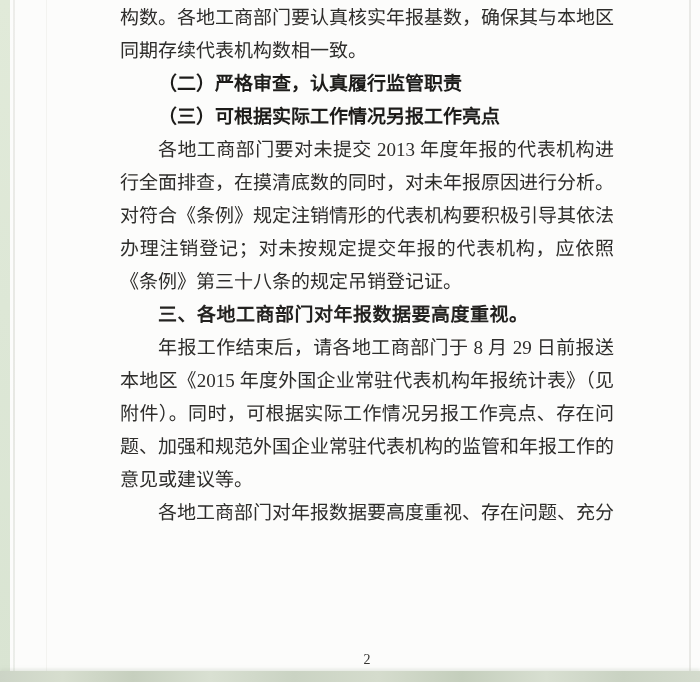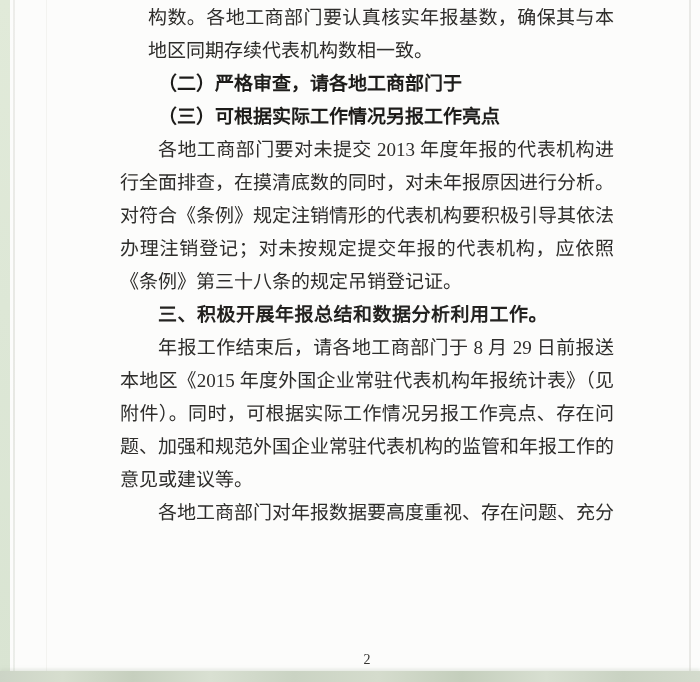--- a/index.html
+++ b/index.html
@@ -59,21 +59,20 @@
     line-height: 33px;
     color: #2e2d2b;
     text-align: justify;
   }
   .content p {
     margin: 0;
     text-indent: 2em;
   }
   .content p.no-indent {
     text-indent: 0;
-    margin-left: 28px;
   }
   .content p.h-serif {
     font-weight: bold;
     color: #1d1c1a;
   }
   .content p.h-sans {
     font-family: "Liberation Sans", "DejaVu Sans", sans-serif;
     font-weight: bold;
     color: #232220;
     letter-spacing: 0.5px;
@@ -95,23 +94,23 @@
 <div class="canvas">
 
   <div class="edge-left"></div>
   <div class="fold-line"></div>
   <div class="fold-line-2"></div>
   <div class="edge-right"></div>
   <div class="edge-bottom"></div>
 
   <div class="content">
     <p class="no-indent">构数。各地工商部门要认真核实年报基数，确保其与本地区同期存续代表机构数相一致。</p>
-    <p class="h-serif">（二）严格审查，请各地工商部门于</p>
+    <p class="h-serif">（二）严格审查，认真履行监管职责</p>
     <p class="h-serif">（三）可根据实际工作情况另报工作亮点</p>
     <p>各地工商部门要对未提交 2013 年度年报的代表机构进行全面排查，在摸清底数的同时，对未年报原因进行分析。对符合《条例》规定注销情形的代表机构要积极引导其依法办理注销登记；对未按规定提交年报的代表机构，应依照《条例》第三十八条的规定吊销登记证。</p>
-    <p class="h-sans">三、积极开展年报总结和数据分析利用工作。</p>
+    <p class="h-sans">三、各地工商部门对年报数据要高度重视。</p>
     <p>年报工作结束后，请各地工商部门于 8 月 29 日前报送本地区《2015 年度外国企业常驻代表机构年报统计表》（见附件）。同时，可根据实际工作情况另报工作亮点、存在问题、加强和规范外国企业常驻代表机构的监管和年报工作的意见或建议等。</p>
     <p>各地工商部门对年报数据要高度重视、存在问题、充分</p>
   </div>
 
   <div class="page-number">2</div>
 
 </div>
 
 </body></html>

